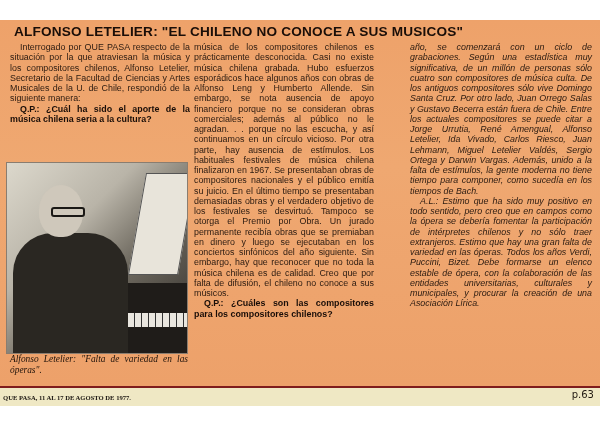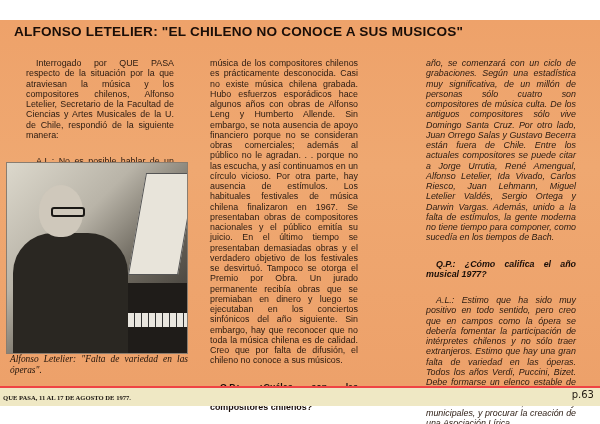--- a/index.html
+++ b/index.html
@@ -11,21 +11,21 @@
     .headline {
       position: absolute; left: 14px; top: 4px; width: 580px;
       font-family: "Liberation Sans", sans-serif; font-weight: bold;
       font-size: 13.6px; color: #1a0e08; letter-spacing: 0.2px; white-space: nowrap;
     }
     .col {
       position: absolute; top: 22px;
       font-family: "Liberation Sans", sans-serif; font-size: 8.9px; line-height: 10.25px;
       color: #2a1a10; text-align: justify;
     }
-    .col p { margin: 16px; text-indent: 10px; }
+    .col p { margin: 0; text-indent: 10px; }
     .col p.noindent { text-indent: 0; }
     .col b { color: #1a0e08; }
     .c1 { left: 10px; width: 180px; }
     .c2 { left: 194px; width: 180px; }
     .c3 { left: 410px; width: 182px; font-style: italic; }
     .photo {
       position: absolute; left: 6px; top: 142px; width: 180px; height: 190px;
       background: linear-gradient(135deg, #dcd8cc 0%, #b9b4a8 35%, #6f6a60 60%, #2e2b27 100%);
       border: 1px solid #8a7d70; overflow: hidden;
     }
@@ -35,60 +35,59 @@
     .photo .music-stand { position: absolute; left: 130px; top: 10px; width: 48px; height: 100px; background: #e8e4da; transform: skewX(-10deg); border: 1px solid #555; }
     .photo .piano { position: absolute; left: 100px; top: 120px; width: 80px; height: 70px; background: #1f1c19; }
     .photo .keys { position: absolute; left: 100px; top: 150px; width: 80px; height: 14px; background: repeating-linear-gradient(90deg, #e9e6df 0 6px, #333 6px 7px); }
     .caption {
       position: absolute; left: 10px; top: 334px; width: 178px;
       font-family: "Liberation Serif", serif; font-style: italic; font-size: 9.4px; line-height: 11px;
       color: #1e120a; text-align: justify;
     }
     .footer {
       position: absolute; left: 0; top: 386px; width: 600px; height: 18px;
-      background: #efe8c4; border-top: 2px solid #ef4444;
+      background: #efe8c4; border-top: 2px solid #7f1d1d;
     }
     .footer-text {
       position: absolute; left: 3px; top: 6px;
       font-family: "Liberation Serif", serif; font-weight: bold; font-size: 6.6px; color: #1a1510;
     }
     .page-num {
       position: absolute; right: 6px; top: 1px;
       font-family: "DejaVu Sans", sans-serif; font-size: 10px; color: #201810;
     }
   </style>
 </head>
 <body>
 
 <div class="clip">
   <div class="headline">ALFONSO LETELIER: "EL CHILENO NO CONOCE A SUS MUSICOS"</div>
 
   <div class="col c1">
     <p>Interrogado por QUE PASA respecto de la situación por la que atraviesan la música y los compositores chilenos, Alfonso Letelier, Secretario de la Facultad de Ciencias y Artes Musicales de la U. de Chile, respondió de la siguiente manera:</p>
-    <p>A.L.: No es posible hablar de un aporte concreto a la cultura, ya que la</p>
+    <p><b>Q.P.: ¿Cuál ha sido el aporte de la música chilena seria a la cultura?</b></p>
   </div>
 
   <div class="photo">
     <div class="music-stand"></div>
     <div class="piano"></div>
     <div class="keys"></div>
     <div class="man-body"></div>
     <div class="man-head"></div>
     <div class="glasses"></div>
   </div>
   <div class="caption">Alfonso Letelier: "Falta de variedad en las óperas".</div>
 
   <div class="col c2">
     <p class="noindent">música de los compositores chilenos es prácticamente desconocida. Casi no existe música chilena grabada. Hubo esfuerzos esporádicos hace algunos años con obras de Alfonso Leng y Humberto Allende. Sin embargo, se nota ausencia de apoyo financiero porque no se consideran obras comerciales; además al público no le agradan. . . porque no las escucha, y así continuamos en un círculo vicioso. Por otra parte, hay ausencia de estímulos. Los habituales festivales de música chilena finalizaron en 1967. Se presentaban obras de compositores nacionales y el público emitía su juicio. En el último tiempo se presentaban demasiadas obras y el verdadero objetivo de los festivales se desvirtuó. Tampoco se otorga el Premio por Obra. Un jurado permanente recibía obras que se premiaban en dinero y luego se ejecutaban en los conciertos sinfónicos del año siguiente. Sin embargo, hay que reconocer que no toda la música chilena es de calidad. Creo que por falta de difusión, el chileno no conoce a sus músicos.</p>
     <p><b>Q.P.: ¿Cuáles son las compositores para los compositores chilenos?</b></p>
   </div>
 
   <div class="col c3">
     <p class="noindent">año, se comenzará con un ciclo de grabaciones. Según una estadística muy significativa, de un millón de personas sólo cuatro son compositores de música culta. De los antiguos compositores sólo vive Domingo Santa Cruz. Por otro lado, Juan Orrego Salas y Gustavo Becerra están fuera de Chile. Entre los actuales compositores se puede citar a Jorge Urrutia, René Amengual, Alfonso Letelier, Ida Vivado, Carlos Riesco, Juan Lehmann, Miguel Letelier Valdés, Sergio Ortega y Darwin Vargas. Además, unido a la falta de estímulos, la gente moderna no tiene tiempo para componer, como sucedía en los tiempos de Bach.</p>
-    <p><b>Q.P.: ¿Cómo califica el año musical 1977?</b></p>
     <p>A.L.: Estimo que ha sido muy positivo en todo sentido, pero creo que en campos como la ópera se debería fomentar la participación de intérpretes chilenos y no sólo traer extranjeros. Estimo que hay una gran falta de variedad en las óperas. Todos los años Verdi, Puccini, Bizet. Debe formarse un elenco estable de ópera, con la colaboración de las entidades universitarias, culturales y municipales, y procurar la creación de una Asociación Lírica.</p>
   </div>
 </div>
 
 <div class="footer">
   <span class="footer-text">QUE PASA, 11 AL 17 DE AGOSTO DE 1977.</span>
   <span class="page-num">p.63</span>
 </div>
 
 </body></html>

